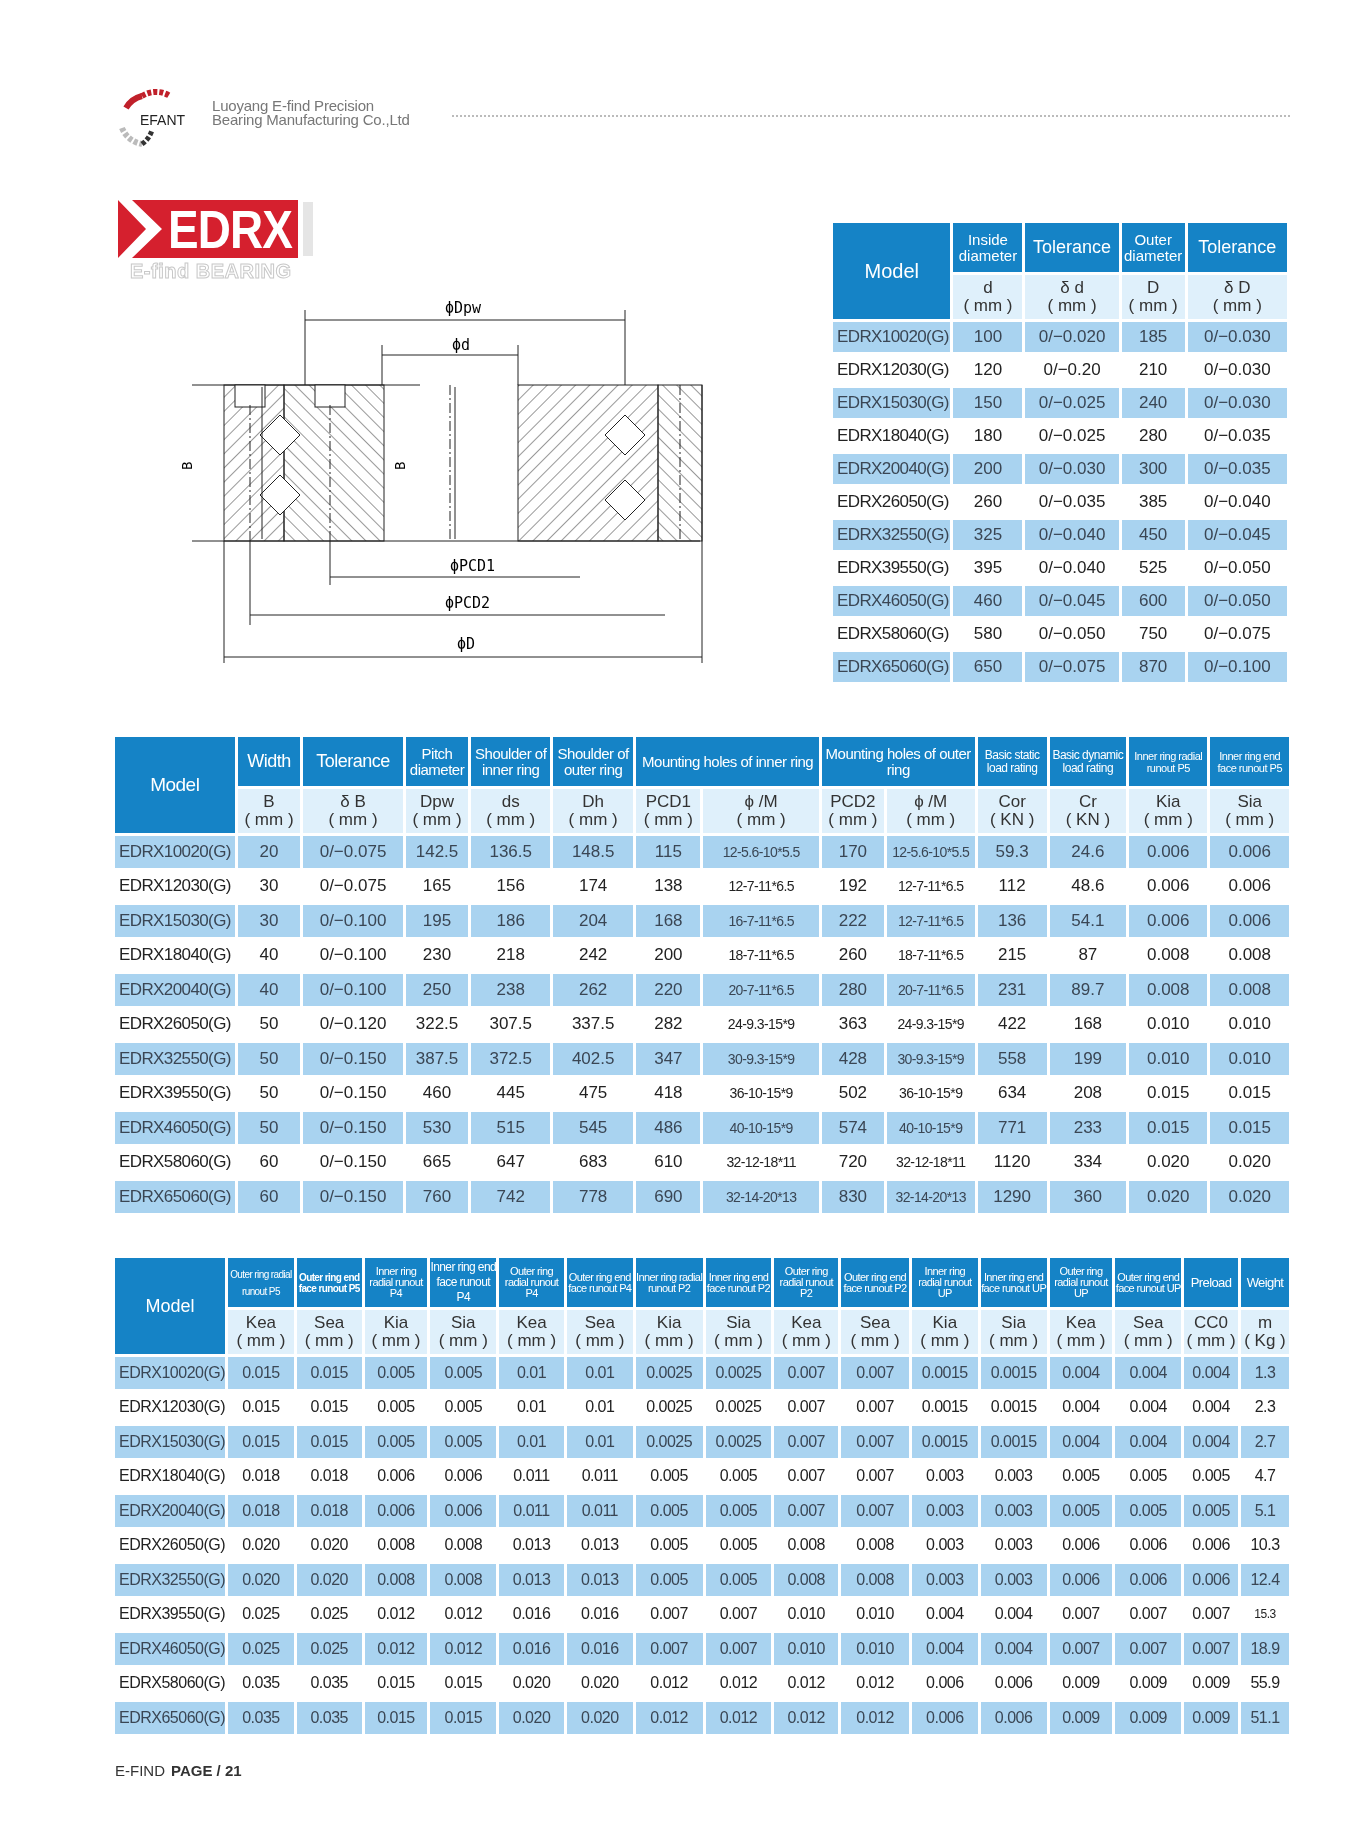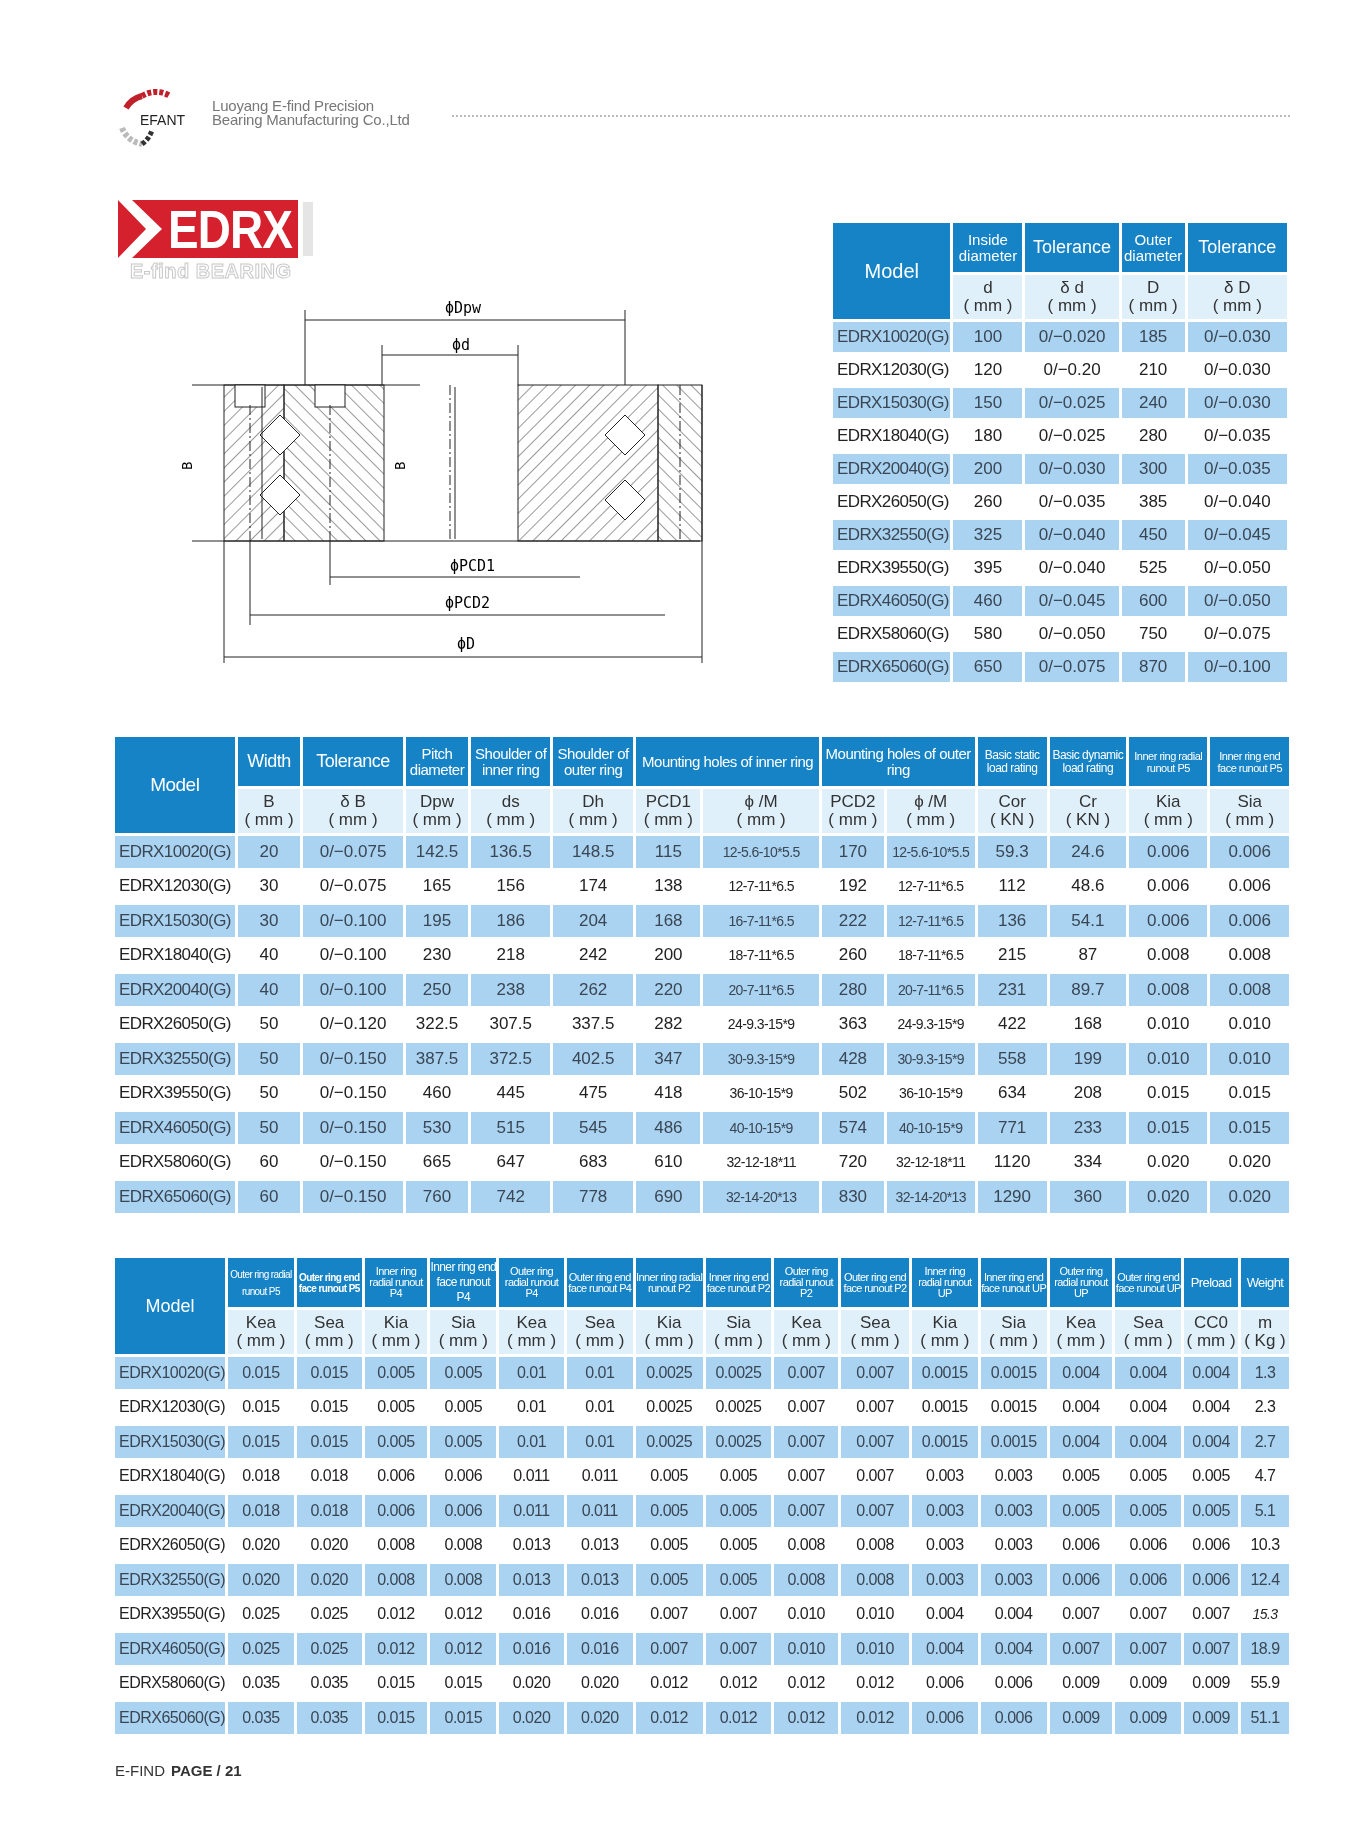--- a/index.html
+++ b/index.html
@@ -746,21 +746,21 @@
         <td style="font-size: 16px; letter-spacing: -0.5px;">0.016</td>
         <td style="font-size: 16px; letter-spacing: -0.5px;">0.007</td>
         <td style="font-size: 16px; letter-spacing: -0.5px;">0.007</td>
         <td style="font-size: 16px; letter-spacing: -0.5px;">0.010</td>
         <td style="font-size: 16px; letter-spacing: -0.5px;">0.010</td>
         <td style="font-size: 16px; letter-spacing: -0.5px;">0.004</td>
         <td style="font-size: 16px; letter-spacing: -0.5px;">0.004</td>
         <td style="font-size: 16px; letter-spacing: -0.5px;">0.007</td>
         <td style="font-size: 16px; letter-spacing: -0.5px;">0.007</td>
         <td style="font-size: 16px; letter-spacing: -0.5px;">0.007</td>
-        <td style="font-size: 14px; letter-spacing: -0.5px; font-style: italic;">15.3</td>
+        <td style="font-size: 12px; letter-spacing: -0.5px;">15.3</td>
       </tr>
       <tr class="alt" style="height: 31.5px;">
         <td class="model" style="font-size: 16px; letter-spacing: -0.5px;">EDRX46050(G)</td>
         <td style="font-size: 16px; letter-spacing: -0.5px;">0.025</td>
         <td style="font-size: 16px; letter-spacing: -0.5px;">0.025</td>
         <td style="font-size: 16px; letter-spacing: -0.5px;">0.012</td>
         <td style="font-size: 16px; letter-spacing: -0.5px;">0.012</td>
         <td style="font-size: 16px; letter-spacing: -0.5px;">0.016</td>
         <td style="font-size: 16px; letter-spacing: -0.5px;">0.016</td>
         <td style="font-size: 16px; letter-spacing: -0.5px;">0.007</td>

